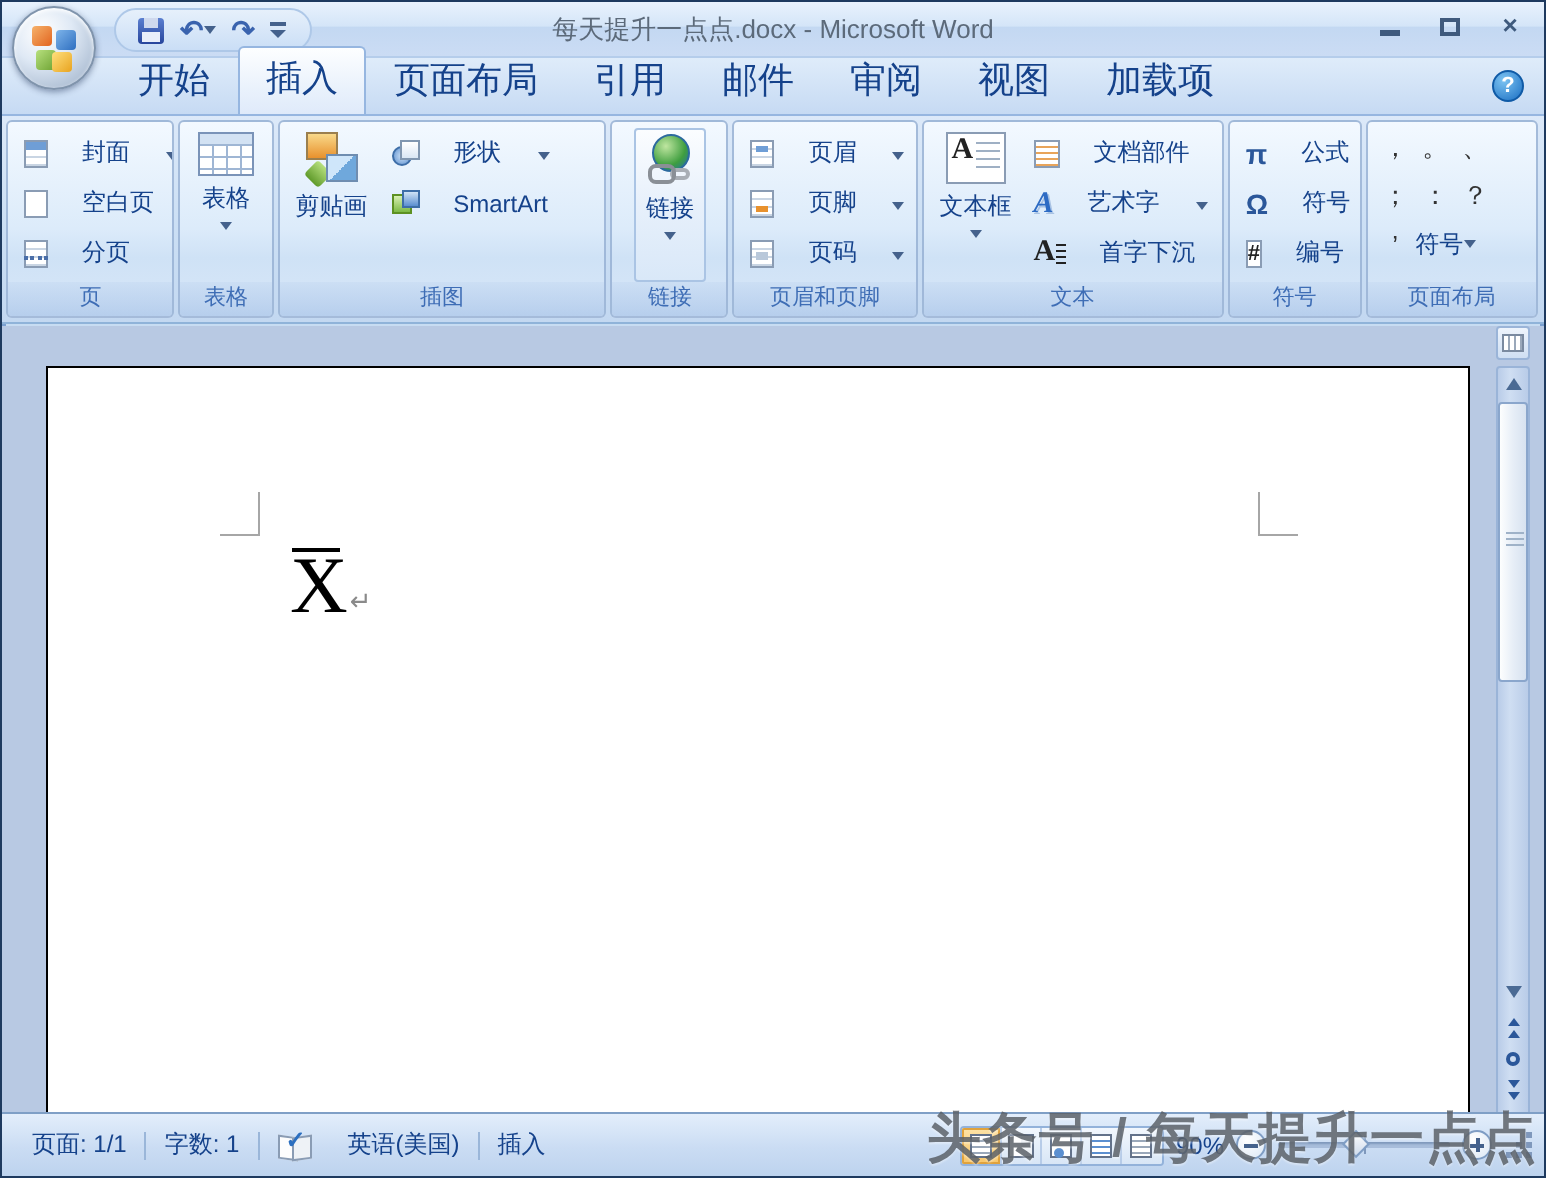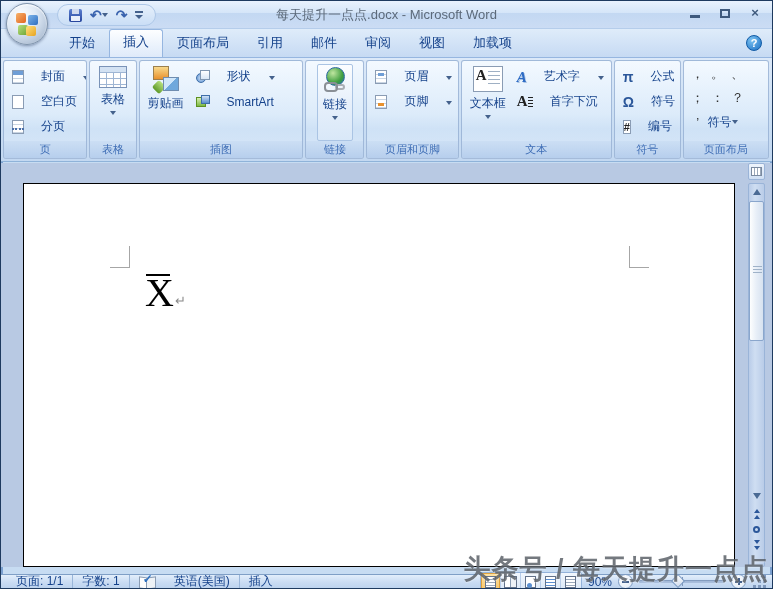--- a/index.html
+++ b/index.html
@@ -41,21 +41,21 @@
     font-size:13px; color:#5c6a7a; }
   .winctl { position:absolute; right:8px; top:5px; display:flex; gap:12px; align-items:center; z-index:40; }
   .wc { width:18px; height:14px; display:flex; align-items:center; justify-content:center; cursor:default; }
   .wc-min { width:10px; height:3px; background:#3f5a7d; margin-top:7px; }
   .wc-max { width:10px; height:9px; border:2px solid #3f5a7d; }
   .wc-close { font-size:13px; font-weight:bold; color:#3f5a7d; line-height:14px; }
   
   .tabrow { position:absolute; left:0; top:28px; width:100%; height:28px;
     background:linear-gradient(#dfecfa,#c6daf3); }
   .tabs { position:absolute; left:54px; bottom:0; display:flex; align-items:flex-end; height:26px; }
-  .tab { padding:4px 14px 5px; font-size:13px; color:#15428b; cursor:default; white-space:nowrap; }
+  .tab { padding:4px 14px 5px; font-size:18px; color:#15428b; cursor:default; white-space:nowrap; }
   .tab.active {
     background:linear-gradient(#fdfeff,#eaf2fc 60%, #dfeafa);
     border:1px solid #96b6e0; border-bottom:none; border-radius:3px 3px 0 0; padding:3px 13px 6px;
   }
   .help-btn { position:absolute; right:10px; top:6px; width:16px; height:16px; border-radius:50%;
     background:radial-gradient(circle at 35% 30%, #7cc3f2, #1a6ec2); border:1px solid #0f5aa6;
     color:#fff; font-size:11px; font-weight:bold; text-align:center; line-height:15px; }
   
   .ribbon { position:absolute; left:0; top:56px; width:100%; height:105px;
     background:linear-gradient(#dce9f9, #cbdff4 55%, #c3d8f1);
@@ -178,21 +178,21 @@
     background:linear-gradient(to right,#fdfefe,#e7eef7 50%, #d7e2f0); }
   .sthumb .grip { position:absolute; left:3px; top:64px; width:9px; height:9px;
     background:repeating-linear-gradient(#9fb2c8 0 1px, transparent 1px 3px); }
   .browse { position:absolute; left:2px; width:15px; height:13px; display:flex; align-items:center; justify-content:center; }
   .dbl { display:flex; flex-direction:column; gap:1px; align-items:center; }
   .dbl b { width:0; height:0; border:3px solid transparent; display:block; }
   .dbl.up b { border-bottom:4px solid #2b579a; margin-top:-2px; }
   .dbl.dn b { border-top:4px solid #2b579a; margin-bottom:-2px; }
   .dot-ic { width:7px; height:7px; border-radius:50%; border:2px solid #2b579a; }
   
-  .statusbar { position:absolute; left:0; bottom:0; width:100%; height:14px;
+  .statusbar { position:absolute; left:0; bottom:0; width:100%; height:32px;
     background:linear-gradient(#e3eefb, #cadcf3 55%, #bdd3ee); border-top:1px solid #7f9fc6;
     display:flex; align-items:center; font-size:12px; color:#15428b; padding:0 6px; }
   .sb-item { padding:0 9px; cursor:default; white-space:nowrap; }
   .sb-sep { width:1px; height:14px; background:#9ab6d9; }
   .spellbox { display:flex; align-items:center; padding:0 9px; }
   .book-ic { position:relative; width:17px; height:13px; }
   .book-ic::before { content:""; position:absolute; left:0; top:2px; width:8px; height:10px; background:#fdfdfd;
     border:1px solid #8a9cb4; transform:skewY(8deg); }
   .book-ic::after { content:""; position:absolute; right:0; top:2px; width:8px; height:10px; background:#eef2f6;
     border:1px solid #8a9cb4; transform:skewY(-8deg); }
@@ -355,36 +355,46 @@
         <div class="sbtn">
             <span class="ic ic-page ic-hdr"></span>
             <span>页眉</span>
             <span class="da"></span>
           </div>
         <div class="sbtn">
             <span class="ic ic-page ic-ftr"></span>
             <span>页脚</span>
             <span class="da"></span>
           </div>
+        <div class="sbtn">
+            <span class="ic ic-page ic-pagenum"></span>
+            <span>页码</span>
+            <span class="da"></span>
+          </div>
       </div>
       <div class="grp-label">页眉和页脚</div>
     </div>
 
     <div class="grp" style="width:154px">
       <div class="grp-body" style="gap:3px">
         <div class="bbtn">
           <span class="ic ic-textbox">
               <span class="a">A</span>
               <span class="tl"></span>
             </span>
           <span class="lbl">文本框</span>
           <span class="da"></span>
         </div>
         <div class="col">
           <div class="sbtn">
+              <span class="ic ic-docparts"></span>
+              <span>文档部件</span>
+              <span class="da"></span>
+            </div>
+          <div class="sbtn">
               <span class="ic-wa">A</span>
               <span>艺术字</span>
               <span class="da"></span>
             </div>
           <div class="sbtn">
               <span class="ic ic-dropcap">
                 <span class="a">A</span>
               </span>
               <span>首字下沉</span>
               <span class="da"></span>

